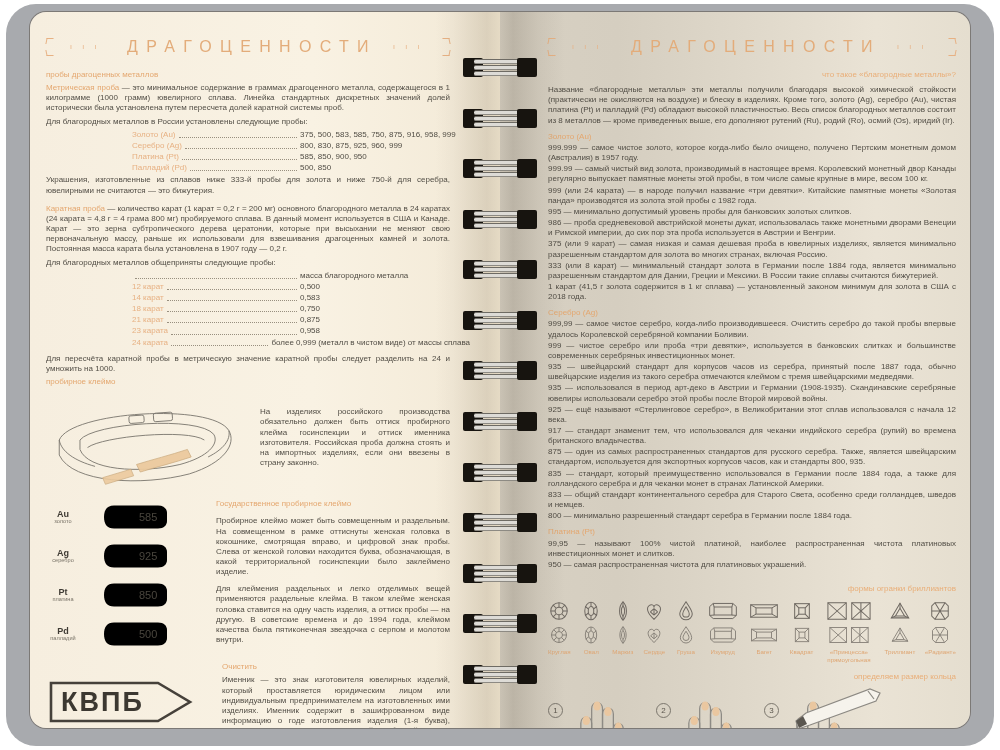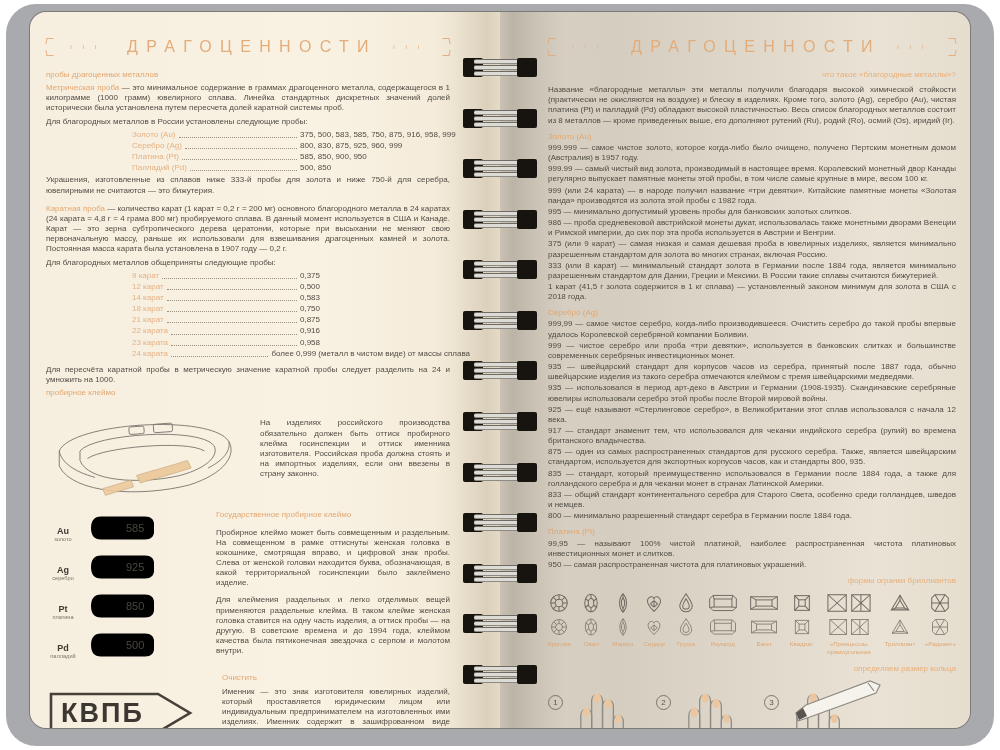--- a/index.html
+++ b/index.html
@@ -47,21 +47,21 @@
   .leader .nm{color:#e7b183;white-space:nowrap;}
   .leader .dots{flex:1;border-bottom:1px dotted #988f7f;margin:0 3px 2px;}
   .leader .val{white-space:nowrap;min-width:170px;text-align:left;}
 
   
   .ring-row{display:flex;gap:16px;align-items:flex-start;margin-top:4px;}
   .ring-row p{margin-top:16px;flex:1;}
   .sketch{stroke:#7e7a72;fill:none;stroke-width:1;}
   .stamps-row{display:flex;gap:20px;margin-top:10px;align-items:flex-start;}
   .stamps-col{flex:0 0 150px;display:flex;flex-direction:column;gap:11px;padding-top:4px;}
-  .stamp-item{display:flex;align-items:flex-end;gap:7px;}
+  .stamp-item{display:flex;align-items:center;gap:20px;}
   .el-sym{width:34px;text-align:center;line-height:1.05;}
   .el-sym b{font-size:9px;color:#3f3b34;display:block;}
   .el-sym i{font-style:normal;font-size:5.6px;color:#7a7468;display:block;}
   svg.stamp{width:72px;height:28px;}
   svg.stamp text{font-size:11px;fill:#4a463e;font-family:"Liberation Sans",sans-serif;}
   .state-col{flex:1;}
   .state-col p{margin-bottom:7px;}
 
   
   .imennik-row{display:flex;gap:26px;margin-top:10px;align-items:flex-start;}
@@ -242,27 +242,26 @@
               <span class="val">500, 850</span>
             </div>
           </div>
 
         <p>Украшения, изготовленные из сплавов ниже 333-й пробы для золота и ниже 750-й для серебра, ювелирными не считаются — это бижутерия.</p>
 
         <p style="margin-top:8px"><span class="lead">Каратная проба</span><span> — количество карат (1 карат = 0,2 г = 200 мг) основного благородного металла в 24 каратах (24 карата = 4,8 г = 4 грама 800 мг) пробируемого сплава. В данный момент используется в США и Канаде. Карат — это зерна субтропического дерева цератонии, которые при высыхании не меняют свою первоначальную массу, раньше их использовали для взвешивания драгоценных камней и золота. Постоянная масса карата была установлена в 1907 году — 0,2 г.</span></p>
         <p>Для благородных металлов общеприняты следующие пробы:</p>
 
         <div class="leaders">
+          <div class="leader">
+            <span class="dots"></span>
+            <span class="val">масса благородного металла</span>
+          </div>
           <div>
 
-              <div class="leader">
-                <span class="nm">9 карат</span>
-                <span class="dots"></span>
-                <span class="val">0,375</span>
-              </div>
 
               <div class="leader">
                 <span class="nm">12 карат</span>
                 <span class="dots"></span>
                 <span class="val">0,500</span>
               </div>
 
               <div class="leader">
                 <span class="nm">14 карат</span>
                 <span class="dots"></span>
@@ -274,25 +273,20 @@
                 <span class="dots"></span>
                 <span class="val">0,750</span>
               </div>
 
               <div class="leader">
                 <span class="nm">21 карат</span>
                 <span class="dots"></span>
                 <span class="val">0,875</span>
               </div>
 
-              <div class="leader">
-                <span class="nm">22 карата</span>
-                <span class="dots"></span>
-                <span class="val">0,916</span>
-              </div>
 
               <div class="leader">
                 <span class="nm">23 карата</span>
                 <span class="dots"></span>
                 <span class="val">0,958</span>
               </div>
 
               <div class="leader">
                 <span class="nm">24 карата</span>
                 <span class="dots"></span>
@@ -435,21 +429,21 @@
 
         <div class="sec">
           <p class="h-orange">Платина (Pt)</p>
           <div>
 
           <p>99,95 — называют 100% чистой платиной, наиболее распространенная чистота платиновых инвестиционных монет и слитков.</p>
               <p>950 — самая распространенная чистота для платиновых украшений.</p>
             </div>
         </div>
 
-        <p class="h-right" style="margin-top:6px">формы огранки бриллиантов</p>
+        <p class="h-right" style="margin-top:14px">формы огранки бриллиантов</p>
         <div class="gem-grid">
 
             <div class="gem-col">
               <svg class="gem">
                 <use href="#gem-round"></use>
               </svg>
               <svg class="gem pav">
                 <use href="#gem-round"></use>
               </svg>
               <i>Круглая</i>

